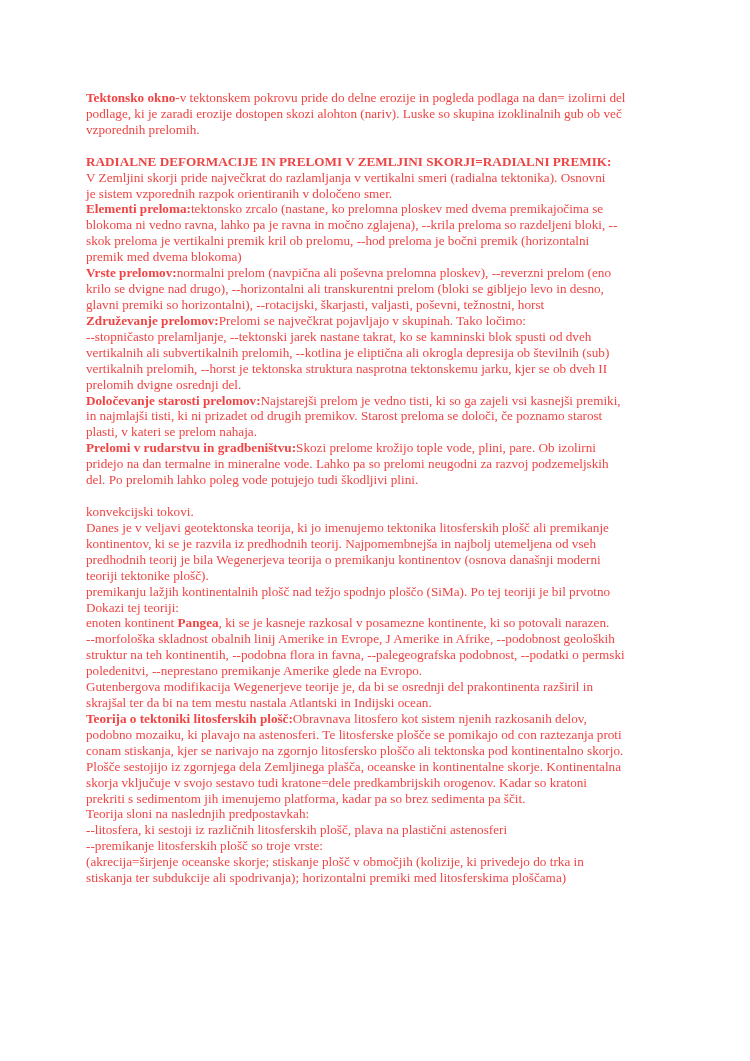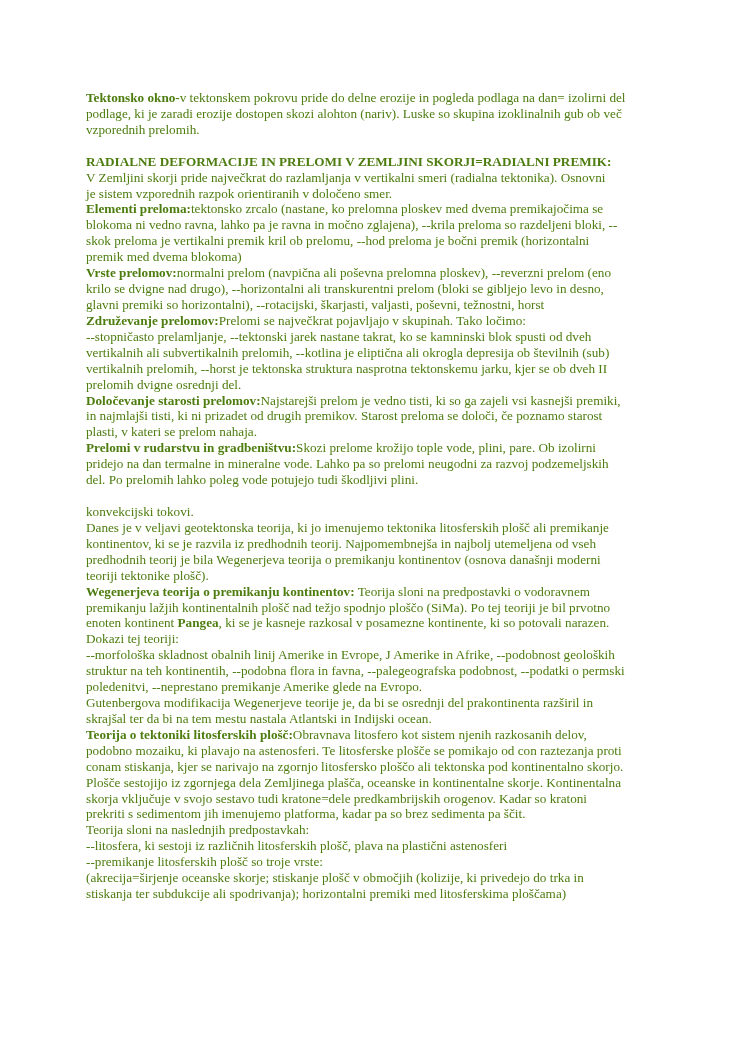--- a/index.html
+++ b/index.html
@@ -12,21 +12,21 @@
     width: 750px;
     height: 1061px;
     background: #ffffff;
     overflow: hidden;
   }
   .doc-body {
     position: absolute;
     left: 86px;
     top: 90px;
     width: 600px;
-    color: #4d7c0f;
+    color: #ef4444;
     font-family: "Liberation Serif", "DejaVu Serif", serif;
     font-size: 13.2px;
   }
   .line {
     height: 15.93px;
     line-height: 15.93px;
     white-space: pre;
   }
   .run { font-weight: 400; }
   .run.bold { font-weight: 700; }
@@ -60,24 +60,23 @@
       <div class="line"><span class="run">plasti, v kateri se prelom nahaja.</span></div>
       <div class="line"><span class="run bold">Prelomi v rudarstvu in gradbeništvu:</span><span class="run">Skozi prelome krožijo tople vode, plini, pare. Ob izolirni</span></div>
       <div class="line"><span class="run">pridejo na dan termalne in mineralne vode. Lahko pa so prelomi neugodni za razvoj podzemeljskih</span></div>
       <div class="line"><span class="run">del. Po prelomih lahko poleg vode potujejo tudi škodljivi plini.</span></div>
       <div class="line"></div>
       <div class="line"><span class="run">konvekcijski tokovi.</span></div>
       <div class="line"><span class="run">Danes je v veljavi geotektonska teorija, ki jo imenujemo tektonika litosferskih plošč ali premikanje</span></div>
       <div class="line"><span class="run">kontinentov, ki se je razvila iz predhodnih teorij. Najpomembnejša in najbolj utemeljena od vseh</span></div>
       <div class="line"><span class="run">predhodnih teorij je bila Wegenerjeva teorija o premikanju kontinentov (osnova današnji moderni</span></div>
       <div class="line"><span class="run">teoriji tektonike plošč).</span></div>
-      <div class="line"><span class="run bold">Wegenerjeva teorija o premikanju kontinentov:</span><span class="run"> Teorija sloni na predpostavki o vodoravnem</span></div>
       <div class="line"><span class="run">premikanju lažjih kontinentalnih plošč nad težjo spodnjo ploščo (SiMa). Po tej teoriji je bil prvotno</span></div>
+      <div class="line"><span class="run">Dokazi tej teoriji:</span></div>
       <div class="line"><span class="run">enoten kontinent </span><span class="run bold">Pangea</span><span class="run">, ki se je kasneje razkosal v posamezne kontinente, ki so potovali narazen.</span></div>
-      <div class="line"><span class="run">Dokazi tej teoriji:</span></div>
       <div class="line"><span class="run">--morfološka skladnost obalnih linij Amerike in Evrope, J Amerike in Afrike, --podobnost geoloških</span></div>
       <div class="line"><span class="run">struktur na teh kontinentih, --podobna flora in favna, --palegeografska podobnost, --podatki o permski</span></div>
       <div class="line"><span class="run">poledenitvi, --neprestano premikanje Amerike glede na Evropo.</span></div>
       <div class="line"><span class="run">Gutenbergova modifikacija Wegenerjeve teorije je, da bi se osrednji del prakontinenta razširil in</span></div>
       <div class="line"><span class="run">skrajšal ter da bi na tem mestu nastala Atlantski in Indijski ocean.</span></div>
       <div class="line"><span class="run bold">Teorija o tektoniki litosferskih plošč:</span><span class="run">Obravnava litosfero kot sistem njenih razkosanih delov,</span></div>
       <div class="line"><span class="run">podobno mozaiku, ki plavajo na astenosferi. Te litosferske plošče se pomikajo od con raztezanja proti</span></div>
       <div class="line"><span class="run">conam stiskanja, kjer se narivajo na zgornjo litosfersko ploščo ali tektonska pod kontinentalno skorjo.</span></div>
       <div class="line"><span class="run">Plošče sestojijo iz zgornjega dela Zemljinega plašča, oceanske in kontinentalne skorje. Kontinentalna</span></div>
       <div class="line"><span class="run">skorja vključuje v svojo sestavo tudi kratone=dele predkambrijskih orogenov. Kadar so kratoni</span></div>

